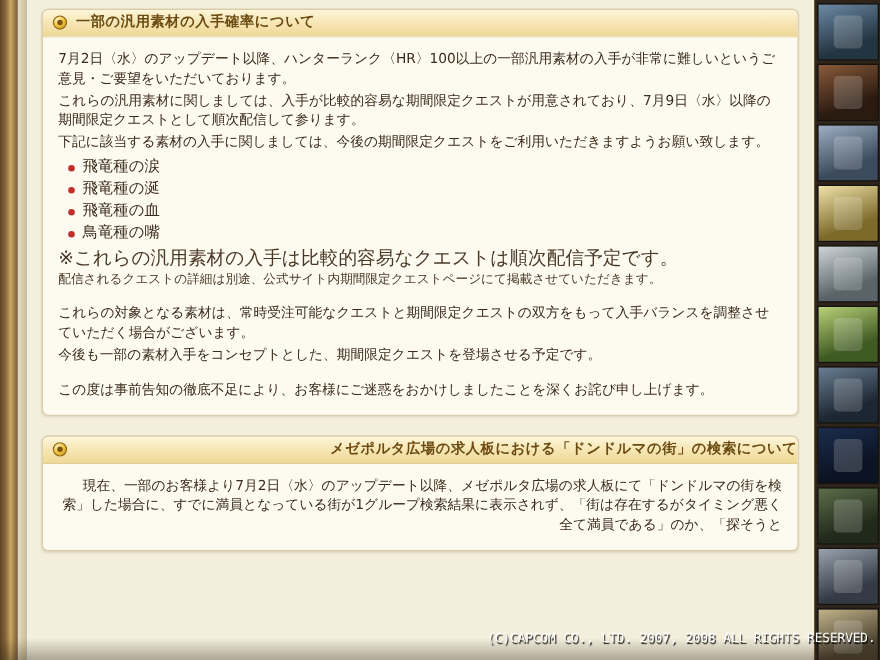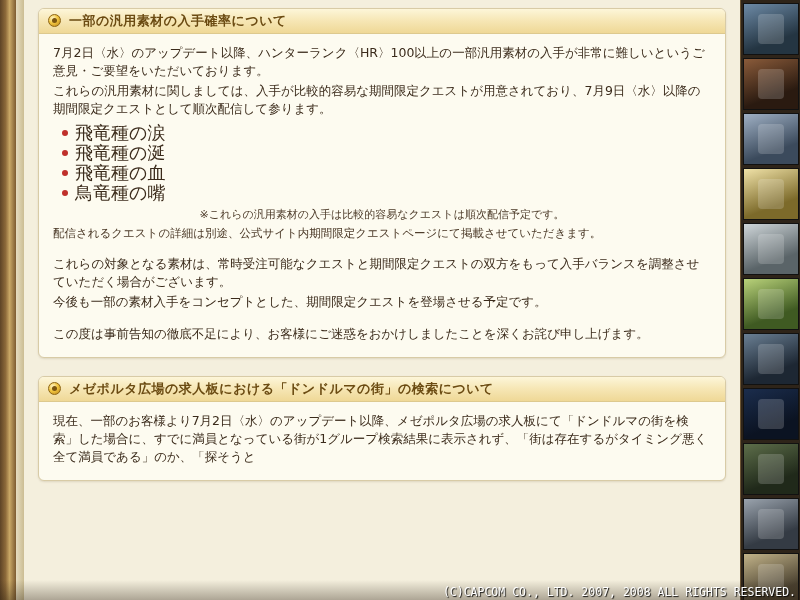--- a/index.html
+++ b/index.html
@@ -111,38 +111,38 @@
     vertical-align: baseline;
   }
   ul.mat-list {
     list-style: none;
     margin: 6px 0 6px 0;
     padding: 0 0 0 22px;
   }
   ul.mat-list li {
     position: relative;
     margin: 0 0 3px 0;
-    font-size: 18px;
+    font-size: 14px;
     color: #3b2b1b;
     line-height: 17px;
+    font-family: Liberation Mono, monospace;
   }
   ul.mat-list li::before {
     content: "";
     position: absolute;
     left: -13px; top: 6px;
     width: 6px; height: 6px;
     border-radius: 50%;
     background: #c0302b;
   }
   .note {
-    font-size: 11px;
+    font-size: 17px;
     line-height: 16px;
     color: #4a3826;
     margin: 4px 0 0 0;
-    text-align: center;
   }
   .note-indent {
     font-size: 11.5px;
     line-height: 16px;
     color: #4a3826;
     margin: 0 0 0 18px;
   }
   
   .sidebar {
     position: absolute;
@@ -190,21 +190,21 @@
     line-height: 9px;
     background: rgba(0,0,0,0.45);
     color: #ffe9a8;
     white-space: nowrap;
     overflow: hidden;
   }
   
   .copyright {
     position: absolute;
     right: 4px;
-    bottom: 1px;
+    bottom: 13px;
     font-family: "DejaVu Sans Mono", "Liberation Mono", monospace;
     font-size: 11.5px;
     color: #ffffff;
     text-shadow: 1px 1px 1px rgba(0,0,0,0.9);
     letter-spacing: 0px;
     white-space: nowrap;
     z-index: 50;
   }
   .bottom-fade {
     position: absolute;
@@ -225,20 +225,21 @@
   <div class="content">
 
     <div class="panel">
       <div class="panel-head">
         <span class="head-icon"></span>
         <span>一部の汎用素材の入手確率について</span>
       </div>
       <div class="panel-body">
         <p>7月2日〈水〉のアップデート以降、ハンターランク〈HR〉100以上の一部汎用素材の入手が非常に難しいというご意見・ご要望をいただいております。</p>
         <p>これらの汎用素材に関しましては、入手が比較的容易な期間限定クエストが用意されており、7月9日〈水〉以降の期間限定クエストとして順次配信して参ります。</p>
+        <p>下記に該当する素材の入手に関しましては、今後の期間限定クエストをご利用いただきますようお願い致します。</p>
 
 
         <ul class="mat-list">
           <li>飛竜種の涙</li>
           <li>飛竜種の涎</li>
           <li>飛竜種の血</li>
           <li>鳥竜種の嘴</li>
         </ul>
 
         <p class="note">※これらの汎用素材の入手は比較的容易なクエストは順次配信予定です。</p>
@@ -248,21 +249,21 @@
 
         <p>これらの対象となる素材は、常時受注可能なクエストと期間限定クエストの双方をもって入手バランスを調整させていただく場合がございます。</p>
         <p>今後も一部の素材入手をコンセプトとした、期間限定クエストを登場させる予定です。</p>
 
         <div class="spacer"></div>
 
         <p>この度は事前告知の徹底不足により、お客様にご迷惑をおかけしましたことを深くお詫び申し上げます。</p>
       </div>
     </div>
 
-    <div class="panel" style="margin-top:18px;">
+    <div class="panel" style="margin-top:18px;text-align:right;">
       <div class="panel-head">
         <span class="head-icon"></span>
         <span>メゼポルタ広場の求人板における「ドンドルマの街」の検索について</span>
       </div>
       <div class="panel-body">
         <p>現在、一部のお客様より7月2日〈水〉のアップデート以降、メゼポルタ広場の求人板にて「ドンドルマの街を検索」した場合に、すでに満員となっている街が1グループ検索結果に表示されず、「街は存在するがタイミング悪く全て満員である」のか、「探そうと</p>
       </div>
     </div>
 
   </div>

